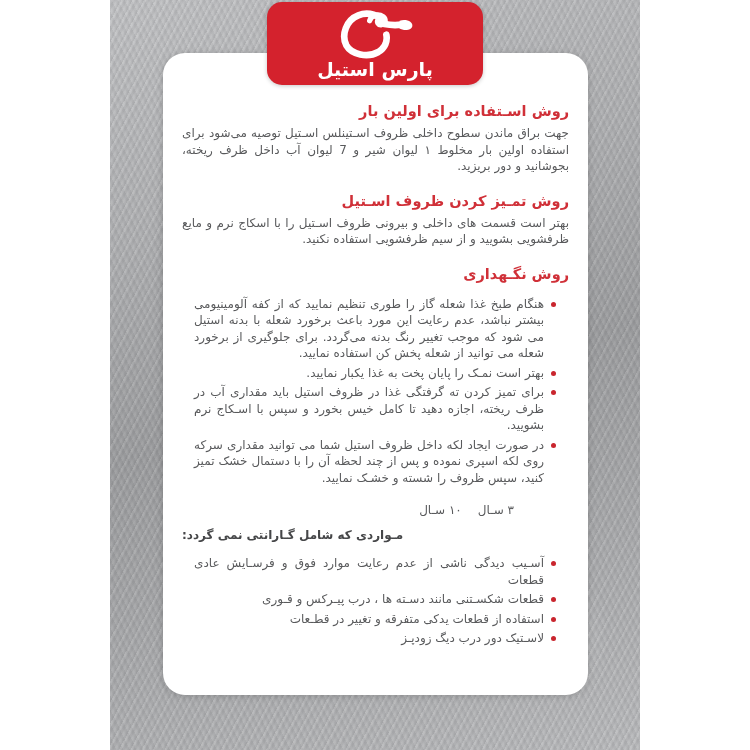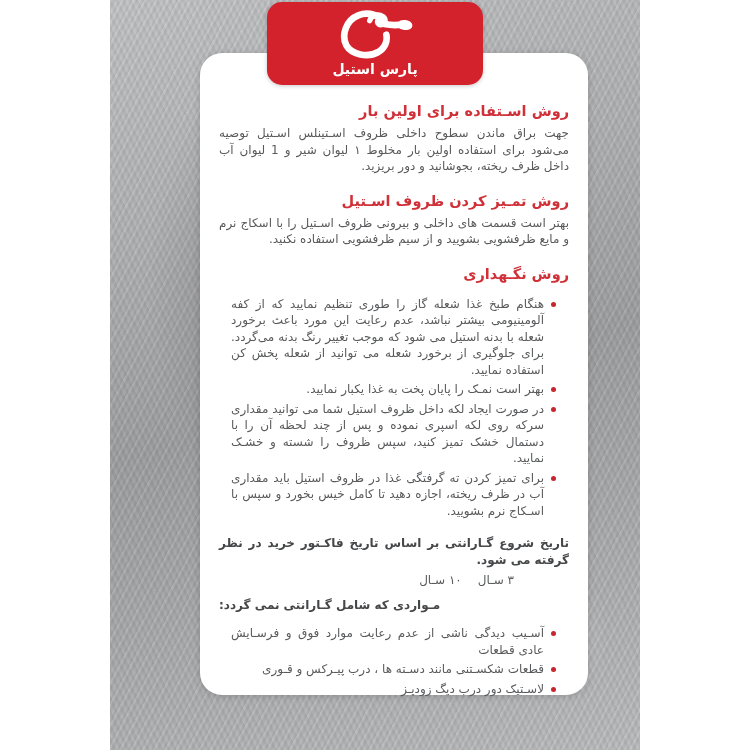--- a/index.html
+++ b/index.html
@@ -11,21 +11,21 @@
   .metal-bg{
     position:absolute;top:0;left:110px;width:530px;height:750px;
     background:
       radial-gradient(closest-side at 26% 38%, rgba(55,55,58,.20), rgba(55,55,58,0) 72%),
       radial-gradient(closest-side at 85% 85%, rgba(255,255,255,.16), rgba(255,255,255,0) 60%),
       repeating-linear-gradient(118deg, rgba(255,255,255,.10) 0 1.5px, rgba(110,110,114,.10) 3px 4.5px, rgba(255,255,255,.04) 6px 7px, rgba(90,90,94,.08) 9px 10px),
       repeating-linear-gradient(64deg, rgba(255,255,255,.06) 0 2px, rgba(100,100,104,.07) 4px 6px),
       linear-gradient(165deg,#bfc0c2 0%,#acadaf 28%,#98999b 52%,#a4a5a7 72%,#b7b8ba 100%);
   }
   .card{
-    position:absolute;top:53px;right:162px;width:388px;height:642px;
+    position:absolute;top:53px;right:162px;width:425px;height:642px;
     background:#fff;border-radius:22px;box-shadow:0 1px 7px rgba(0,0,0,.18);
   }
   .card-body{
     padding:48px 19px 0 19px;font-size:12px;line-height:16.5px;color:#595a5c;
     text-align:justify;text-justify:inter-word;
   }
   .card-body section{margin-bottom:16px;}
   .card-body section:last-child{margin-bottom:0;}
   h2{font-size:14.5px;line-height:20px;margin:0 0 4px 0;font-weight:700;color:#d03038;text-align:right;}
   p{margin:0;}
@@ -40,61 +40,61 @@
   }
   .subhead{margin:8px 0 5px 0;text-align:left;}
   
   .badge{
     position:absolute;top:2px;right:267px;width:216px;height:83px;
     background:#d4222d;border-radius:15px;
     display:flex;flex-direction:column;align-items:center;justify-content:flex-end;
     padding-bottom:9px;box-sizing:border-box;box-shadow:0 1px 4px rgba(0,0,0,.22);
   }
   .badge svg{display:block;margin-bottom:2px;}
-  .badge-text{color:#ffffff;font-weight:700;font-size:14px;line-height:14px;}
+  .badge-text{color:#ffffff;font-weight:700;font-size:19px;line-height:14px;}
 </style>
 </head>
 <body>
 
 <div class="stage">
   <div class="metal-bg"></div>
 
   <div class="card">
     <div class="card-body">
 
       <section>
         <h2>روش اسـتفاده برای اولین بار</h2>
-        <p>جهت براق ماندن سطوح داخلی ظروف اسـتینلس اسـتیل توصیه می‌شود برای استفاده اولین بار مخلوط ۱ لیوان شیر و 1 لیوان آب داخل ظرف ریخته، بجوشانید و دور بریزید.</p>
+        <p>جهت براق ماندن سطوح داخلی ظروف اسـتینلس اسـتیل توصیه می‌شود برای استفاده اولین بار مخلوط ۱ لیوان شیر و 7 لیوان آب داخل ظرف ریخته، بجوشانید و دور بریزید.</p>
       </section>
 
       <section>
         <h2>روش تمـیز کردن ظروف اسـتیل</h2>
         <p>بهتر است قسمت های داخلی و بیرونی ظروف اسـتیل را با اسکاج نرم و مایع ظرفشویی بشویید و از سیم ظرفشویی استفاده نکنید.</p>
       </section>
 
       <section>
         <h2>روش نگـهداری</h2>
         <ul>
           <li><span class="dot"></span><span>هنگام طبخ غذا شعله گاز را طوری تنظیم نمایید که از کفه آلومینیومی بیشتر نباشد، عدم رعایت این مورد باعث برخورد شعله با بدنه استیل می شود که موجب تغییر رنگ بدنه می‌گردد. برای جلوگیری از برخورد شعله می توانید از شعله پخش کن استفاده نمایید.</span></li>
           <li><span class="dot"></span><span>بهتر است نمـک را پایان پخت به غذا یکبار نمایید.</span></li>
+          <li><span class="dot"></span><span>برای تمیز کردن ته گرفتگی غذا در ظروف استیل باید مقداری آب در ظرف ریخته، اجازه دهید تا کامل خیس بخورد و سپس با اسـکاج نرم بشویید.</span></li>
           <li><span class="dot"></span><span>در صورت ایجاد لکه داخل ظروف استیل شما می توانید مقداری سرکه روی لکه اسپری نموده و پس از چند لحظه آن را با دستمال خشک تمیز کنید، سپس ظروف را شسته و خشـک نمایید.</span></li>
-          <li><span class="dot"></span><span>برای تمیز کردن ته گرفتگی غذا در ظروف استیل باید مقداری آب در ظرف ریخته، اجازه دهید تا کامل خیس بخورد و سپس با اسـکاج نرم بشویید.</span></li>
         </ul>
       </section>
 
       <section>
-        <p class="bold intro">تاریخ شروع گـارانتی بر اساس تاریخ فاکـتور خرید در نظر گرفته می شود.</p>
         <div class="wtable">
           <span>۳ سـال</span>
           <span>۱۰ سـال</span>
         </div>
         <p class="bold subhead">مـواردی که شامل گـارانتی نمی گردد:</p>
         <ul>
           <li><span class="dot"></span><span>آسـیب دیدگی ناشی از عدم رعایت موارد فوق و فرسـایش عادی قطعات</span></li>
           <li><span class="dot"></span><span>قطعات شکسـتنی مانند دسـته ها ، درب پیـرکس و قـوری</span></li>
+          <li><span class="dot"></span><span>استفاده از قطعات یدکی متفرقه و تغییر در قطـعات</span></li>
           <li><span class="dot"></span><span>لاسـتیک دور درب دیگ زودپـز</span></li>
         </ul>
       </section>
 
     </div>
   </div>
 
   <div class="badge">
     <svg viewBox="0 0 140 78" width="108" height="52" aria-hidden="true">
       <path d="M84 22 C78 11 60 5 45 11 C27 18 19 40 27 56 C35 70 59 75 75 66 C85 60 89 50 87 40" fill="none" stroke="#ffffff" stroke-width="10" stroke-linecap="round"></path>

